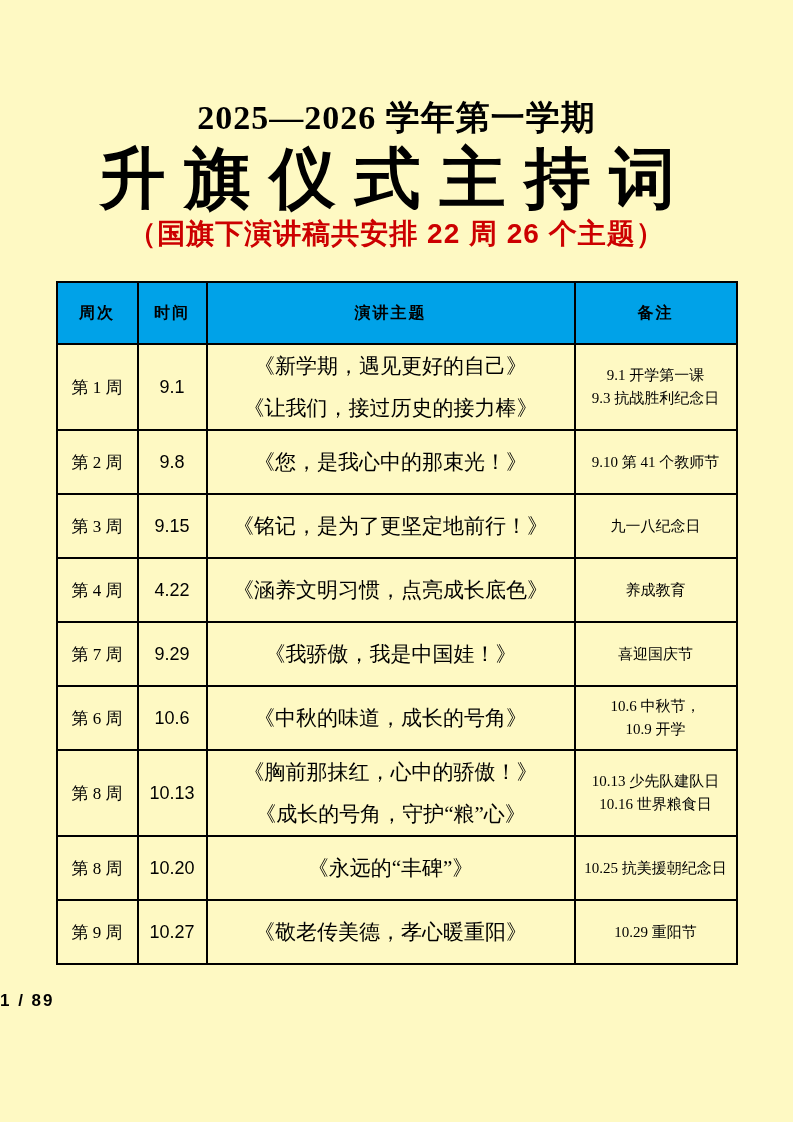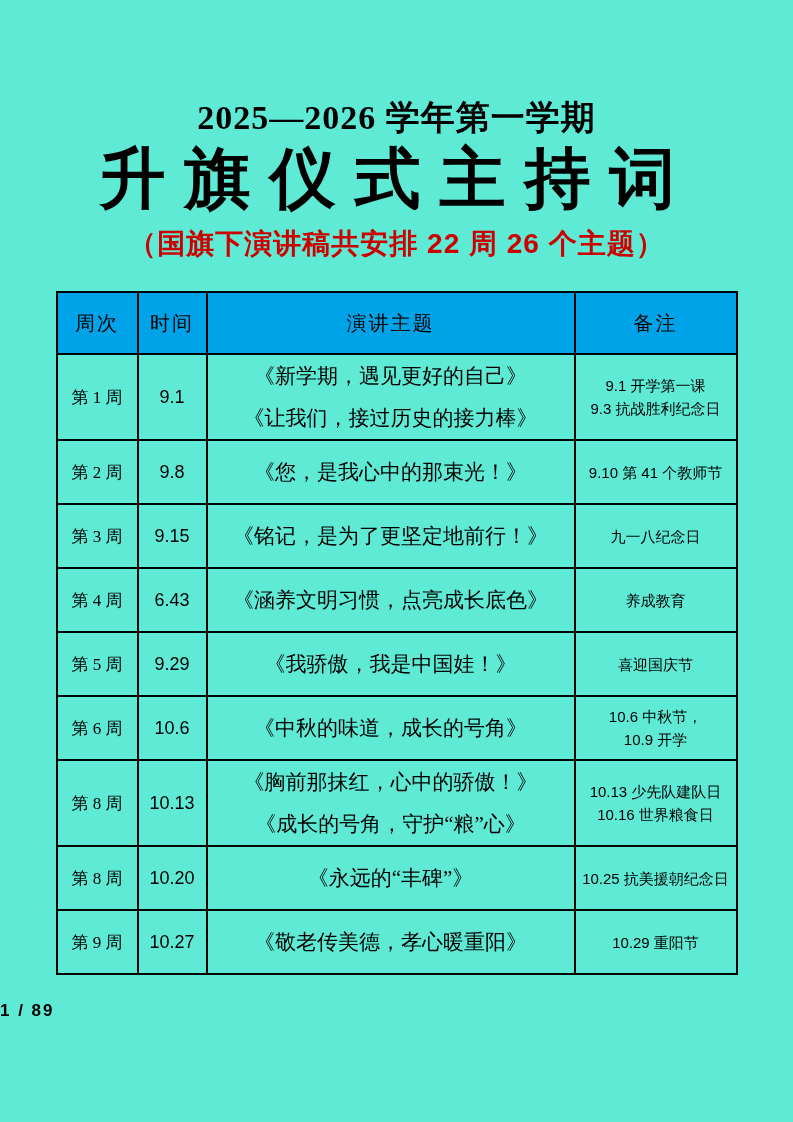--- a/index.html
+++ b/index.html
@@ -5,21 +5,21 @@
   html, body {
     margin: 0;
     padding: 0;
     background: #ffffff;
   }
   .page {
     position: relative;
     width: 793px;
     height: 1122px;
     margin: 0 auto;
-    background: #5eead4;
+    background: #fef9c3;
     overflow: hidden;
     font-family: "Liberation Serif", serif;
     color: #000000;
   }
   .semester-title {
     margin-top: 98px;
     text-align: center;
     font-family: "Liberation Serif", serif;
     font-size: 34px;
     font-weight: bold;
@@ -31,21 +31,21 @@
     text-align: center;
     font-family: "Liberation Serif", serif;
     font-size: 66px;
     font-weight: bold;
     line-height: 1.1;
     letter-spacing: 19px;
     padding-left: 1px; 
     white-space: nowrap;
   }
   .subtitle {
-    margin-top: 10px;
+    margin-top: 0;
     text-align: center;
     font-family: "Liberation Sans", sans-serif;
     font-size: 28px;
     font-weight: bold;
     color: var(--subtitle-red, #CC0000);
     letter-spacing: 1px;
   }
   table.schedule {
     width: 680px;
     margin: 28px auto 0 auto;
@@ -56,22 +56,22 @@
   table.schedule td {
     border: 2px solid var(--border-color, #000000);
     text-align: center;
     vertical-align: middle;
     padding: 6px 4px;
     overflow: hidden;
   }
   table.schedule thead th {
     background: var(--header-bg, #00A2E8);
     font-family: "Liberation Sans", sans-serif;
-    font-size: 20px;
-    font-weight: normal;
+    font-size: 16px;
+    font-weight: bold;
     height: 48px;
     color: #000000;
     letter-spacing: 2px;
   }
   tbody td { height: 50px; }
   .week-cell {
     font-family: "Liberation Serif", serif;
     font-size: 17px;
   }
   .date-cell {
@@ -80,21 +80,21 @@
   }
   .theme-cell {
     font-family: "Liberation Serif", serif;
   }
   .theme-line {
     font-size: 21px;
     line-height: 30px;
   }
   .theme-line + .theme-line { margin-top: 12px; }
   .note-cell {
-    font-family: Liberation Sans, sans-serif;
+    font-family: Liberation Serif, serif;
     border-radius: 11px;
   }
   .note-line {
     font-size: 15px;
     line-height: 23px;
   }
   .page-footer {
     margin-top: 26px;
     text-align: left;
     font-family: "Liberation Sans", sans-serif;
@@ -159,31 +159,31 @@
     <td class="theme-cell">
             <div class="theme-line">《铭记，是为了更坚定地前行！》</div>
           </td>
     <td class="note-cell">
             <div class="note-line">九一八纪念日</div>
           </td>
   </tr>
 
   <tr>
     <td class="week-cell">第 4 周</td>
-    <td class="date-cell">6.43</td>
+    <td class="date-cell">4.22</td>
     <td class="theme-cell">
             <div class="theme-line">《涵养文明习惯，点亮成长底色》</div>
           </td>
     <td class="note-cell">
             <div class="note-line">养成教育</div>
           </td>
   </tr>
 
   <tr>
-    <td class="week-cell">第 5 周</td>
+    <td class="week-cell">第 7 周</td>
     <td class="date-cell">9.29</td>
     <td class="theme-cell">
             <div class="theme-line">《我骄傲，我是中国娃！》</div>
           </td>
     <td class="note-cell">
             <div class="note-line">喜迎国庆节</div>
           </td>
   </tr>
 
   <tr>

